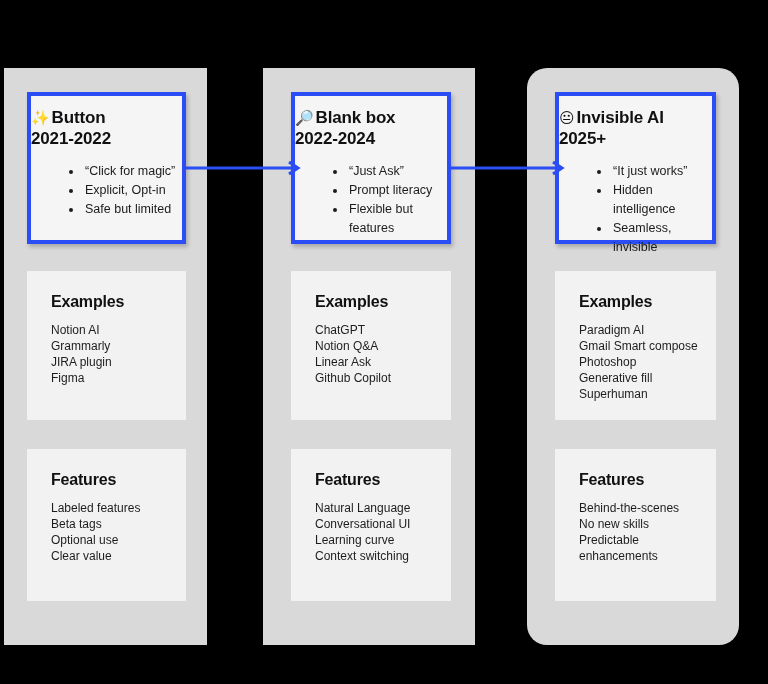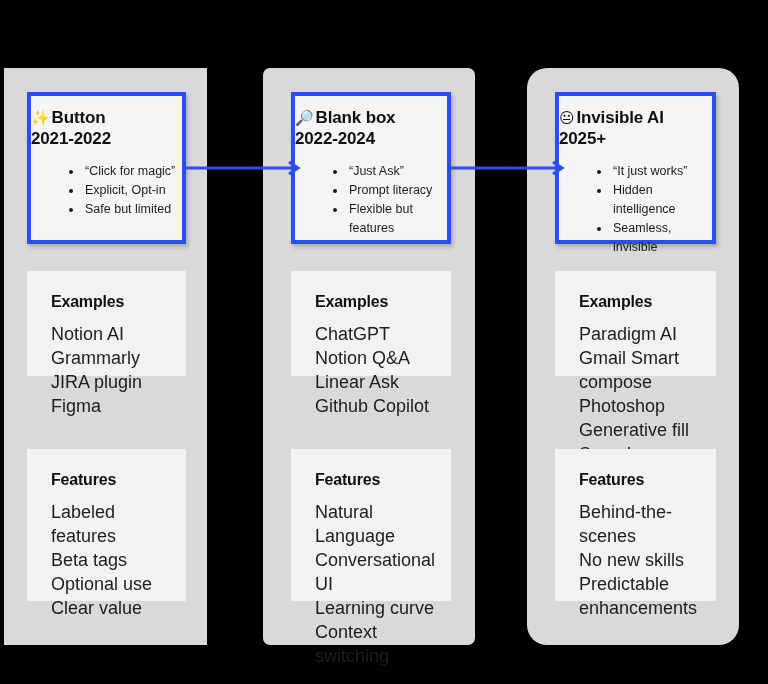--- a/index.html
+++ b/index.html
@@ -32,21 +32,21 @@
   #ghost-footer { left: 560px; top: 655px; font-size: 13px; font-weight: 400; }
 
   
   .column {
     position: absolute;
     top: 68px;
     height: 577px;
     background: #d9d9d9;
   }
   #column-0 { left: 4px;   width: 203px; }
-  #column-1 { left: 263px; width: 212px; border-radius: 7px; }
+  #column-1 { left: 263px; width: 212px; }
   #column-2 { left: 527px; width: 212px; border-radius: 20px; }
 
   
   .header-card {
     position: absolute;
     top: 24px;
     background: #f5f5f5;
     border: 4px solid #2a4df5;
     box-shadow: 2px 3px 4px rgba(0,0,0,.22);
   }
@@ -78,39 +78,39 @@
     font-size: 12.5px;
     line-height: 1.52;
   }
   .card-bullets li { padding-left: 2px; }
 
   
   .section-card {
     position: absolute;
     background: #f2f2f2;
   }
-  .section-card.examples { top: 203px; height: 105px; }
+  .section-card.examples { top: 203px; height: 149px; }
   .section-card.features { top: 381px; height: 152px; }
 
   #column-0 .section-card { left: 23px; width: 159px; }
   #column-1 .section-card { left: 28px; width: 160px; }
   #column-2 .section-card { left: 28px; width: 161px; }
 
   .section-heading {
     font-size: 16px;
     font-weight: 700;
     color: #111111;
     padding: 22px 0 0 24px;
     letter-spacing: -.2px;
   }
   .section-list {
     list-style: none;
     padding: 12px 10px 0 24px;
     color: #1d1d1d;
-    font-size: 18px;
+    font-size: 12px;
     line-height: 1.33;
   }
 
   
   .connector {
     position: absolute;
     top: 160px;
     height: 16px;
     pointer-events: none;
   }

